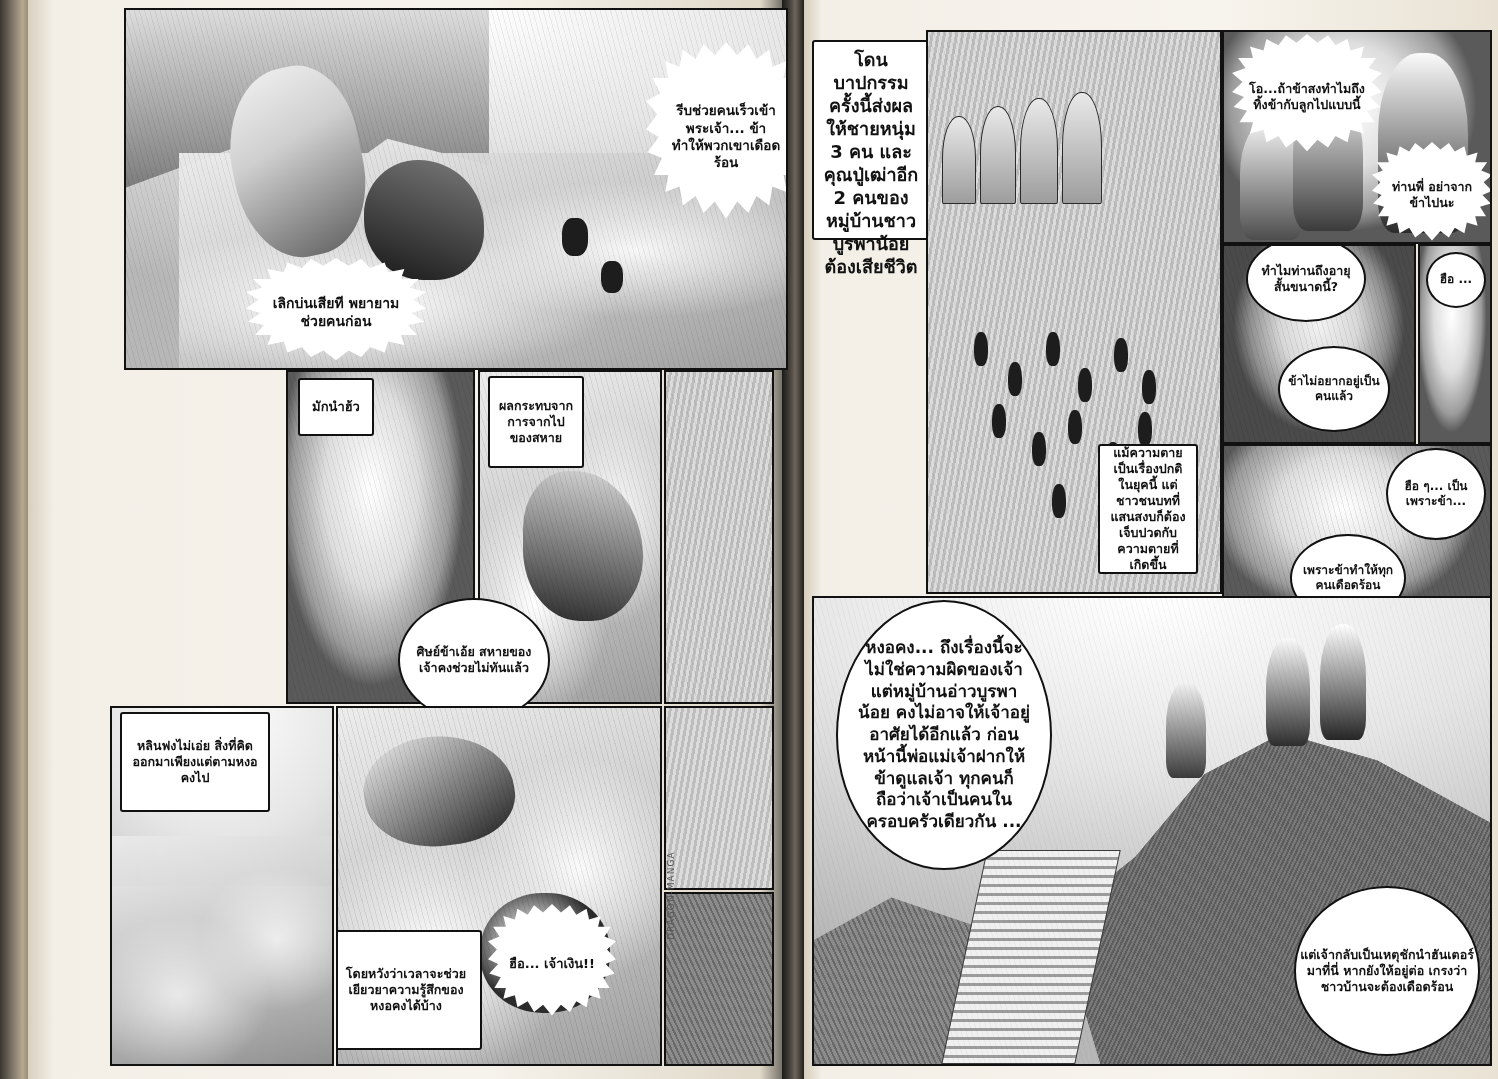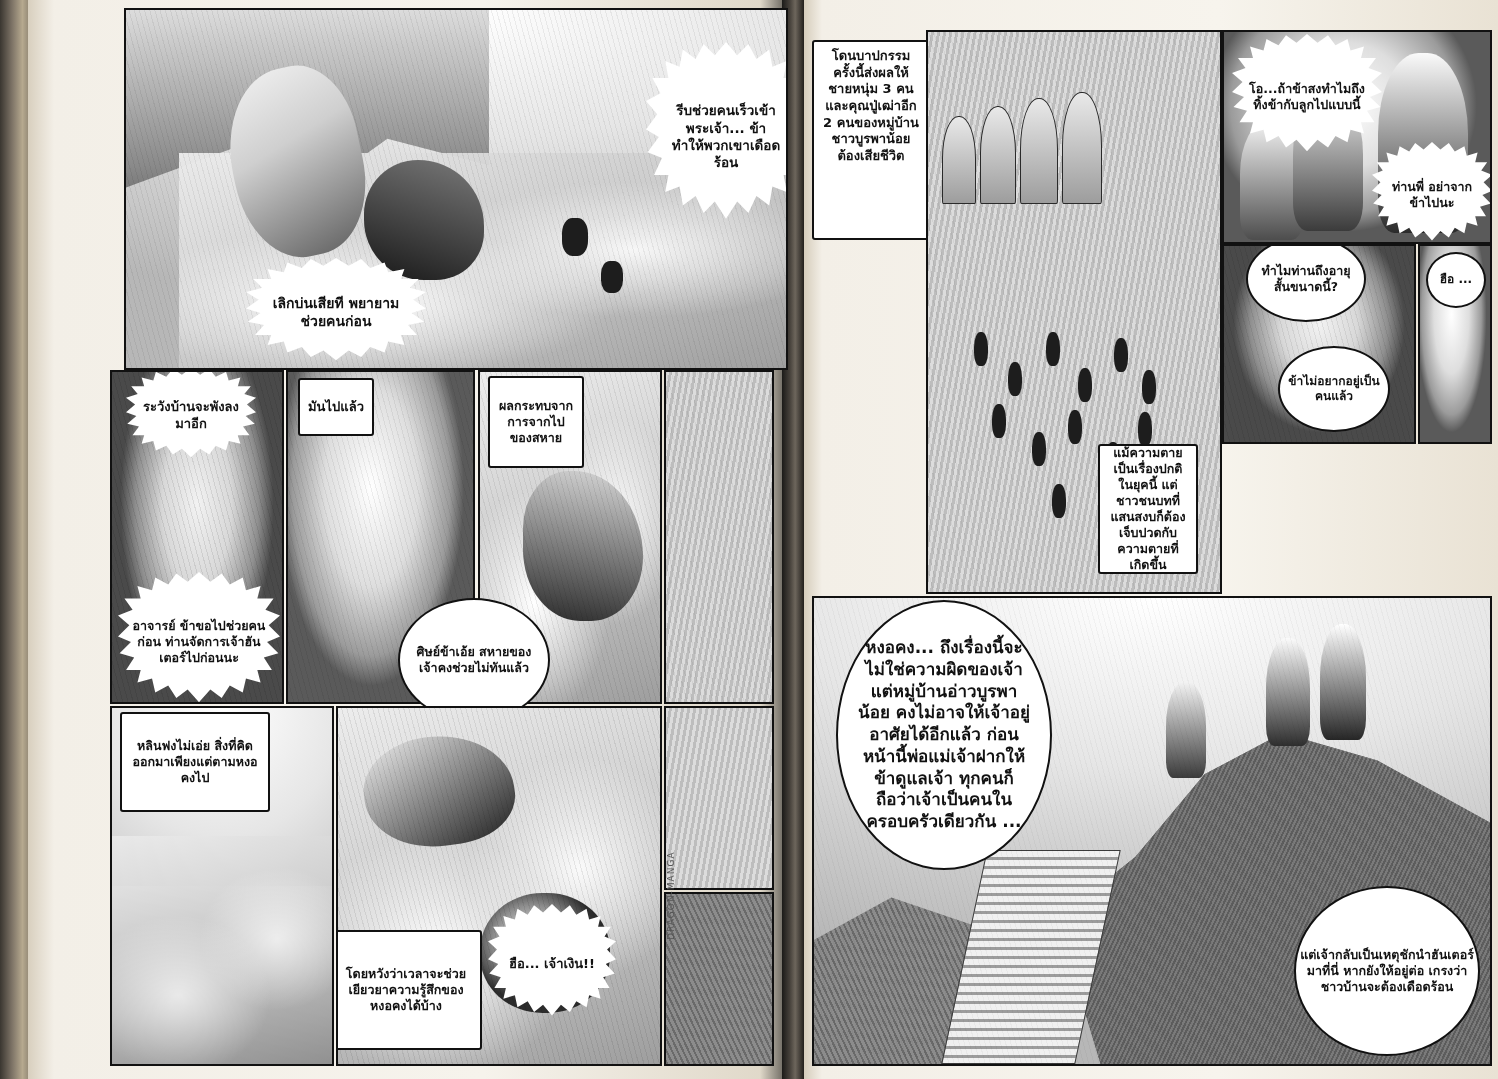--- a/index.html
+++ b/index.html
@@ -99,35 +99,25 @@
 
     <div class="balloon spike" style="left:520px;top:32px;width:160px;height:190px;">
       <div class="spike-in" style="padding:30px 24px;font-size:13.5px;">รีบช่วยคนเร็วเข้า พระเจ้า... ข้าทำให้พวกเขาเดือดร้อน</div>
     </div>
 
     <div class="balloon spike" style="left:120px;top:248px;width:180px;height:110px;">
       <div class="spike-in" style="padding:18px 22px;font-size:14px;">เลิกบ่นเสียที พยายามช่วยคนก่อน</div>
     </div>
   </div>
 
-  <div class="panel" style="left:110px;top:370px;width:170px;height:330px;">
-    <div class="art face"></div>
-    <div class="art hatch" style="opacity:.25;"></div>
-    <div class="balloon spike" style="left:14px;top:-4px;width:130px;height:96px;">
-      <div class="spike-in" style="padding:14px;font-size:13px;">ระวังบ้านจะพังลงมาอีก</div>
-    </div>
-    <div class="balloon spike" style="left:6px;top:200px;width:162px;height:140px;">
-      <div class="spike-in" style="padding:20px 14px;font-size:12.5px;">อาจารย์ ข้าขอไปช่วยคนก่อน ท่านจัดการเจ้าฮันเตอร์ไปก่อนนะ</div>
-    </div>
-  </div>
 
   <div class="panel" style="left:286px;top:370px;width:185px;height:330px;">
     <div class="art face2"></div>
     <div class="art hatch" style="opacity:.18;"></div>
-    <div class="balloon rect" style="left:10px;top:6px;width:76px;height:58px;font-size:13px;">มันไปแล้ว</div>
+    <div class="balloon rect" style="left:10px;top:6px;width:76px;height:58px;font-size:13px;">มักนำฮ้ว</div>
   </div>
 
   <div class="panel" style="left:478px;top:370px;width:180px;height:330px;">
     <div class="art smoke"></div>
     <div class="fig" style="left:24%;top:30%;width:120px;height:150px;background:
        linear-gradient(190deg,#d8d8d8,#2a2a2a);border-radius:40% 60% 45% 50%;"></div>
     <div class="art hatch" style="opacity:.2;"></div>
     <div class="balloon rect" style="left:8px;top:4px;width:96px;height:92px;font-size:12.5px;">ผลกระทบจากการจากไปของสหาย</div>
   </div>
 
@@ -163,21 +153,21 @@
   <div class="panel" style="left:664px;top:706px;width:106px;height:180px;">
     <div class="art ground"></div>
   </div>
   <div class="panel" style="left:664px;top:892px;width:106px;height:170px;">
     <div class="art rock2"></div>
   </div>
 
   <div style="position:absolute;left:666px;top:940px;width:110px;color:#555;font-size:9px;
        transform:rotate(-90deg);transform-origin:left top;letter-spacing:1px;">DRAGON-MANGA</div>
 
-  <div class="balloon rect" style="left:812px;top:40px;width:118px;height:200px;font-size:13px;align-items:flex-start;">โดนบาปกรรมครั้งนี้ส่งผลให้ชายหนุ่ม 3 คน และคุณปู่เฒ่าอีก 2 คนของหมู่บ้านชาวบูรพาน้อยต้องเสียชีวิต</div>
+  <div class="balloon rect" style="left:812px;top:40px;width:118px;height:200px;font-size:18px;align-items:flex-start;">โดนบาปกรรมครั้งนี้ส่งผลให้ชายหนุ่ม 3 คน และคุณปู่เฒ่าอีก 2 คนของหมู่บ้านชาวบูรพาน้อยต้องเสียชีวิต</div>
 
   <div class="panel" style="left:926px;top:30px;width:292px;height:560px;">
     <div class="art ground"></div>
     <div class="art hatch" style="opacity:.14;"></div>
     <div class="stone" style="left:14px;top:84px;width:32px;height:86px;"></div>
     <div class="stone" style="left:52px;top:74px;width:34px;height:96px;"></div>
     <div class="stone" style="left:92px;top:66px;width:36px;height:104px;"></div>
     <div class="stone" style="left:134px;top:60px;width:38px;height:110px;"></div>
     <div class="fig" style="left:46px;top:300px;width:14px;height:34px;"></div>
     <div class="fig" style="left:80px;top:330px;width:14px;height:34px;"></div>
@@ -218,20 +208,30 @@
     </div>
   </div>
 
   <div class="panel" style="left:1418px;top:244px;width:70px;height:196px;">
     <div class="art face2"></div>
     <div class="balloon oval" style="left:6px;top:6px;width:60px;height:56px;font-size:12px;">
       <span>ฮือ ...</span>
     </div>
   </div>
 
+  <div class="panel" style="left:1222px;top:444px;width:266px;height:176px;">
+    <div class="art face2"></div>
+    <div class="art hatch" style="opacity:.24;"></div>
+    <div class="balloon oval" style="left:162px;top:2px;width:100px;height:92px;font-size:12px;">
+      <span>ฮือ ๆ... เป็นเพราะข้า...</span>
+    </div>
+    <div class="balloon oval" style="left:66px;top:88px;width:116px;height:88px;font-size:12px;">
+      <span>เพราะข้าทำให้ทุกคนเดือดร้อน</span>
+    </div>
+  </div>
 
   <div class="panel" style="left:812px;top:596px;width:676px;height:466px;">
     <div class="art sky"></div>
     <div class="art rock" style="left:36%;top:26%;width:64%;height:74%;clip-path:polygon(10% 100%,0 58%,18% 40%,34% 16%,52% 4%,74% 12%,100% 30%,100% 100%);"></div>
     <div class="art rock2" style="left:0;top:62%;width:44%;height:38%;clip-path:polygon(0 30%,26% 6%,54% 22%,66% 48%,60% 100%,0 100%);"></div>
     <div class="stair" style="left:150px;top:252px;width:132px;height:212px;transform:skewX(-12deg);"></div>
     <div class="fig" style="left:352px;top:84px;width:40px;height:96px;background:linear-gradient(180deg,#f3f3f3,#3b3b3b);border-radius:46% 46% 18% 18%;"></div>
     <div class="fig" style="left:452px;top:40px;width:44px;height:108px;background:linear-gradient(180deg,#fbfbfb,#2e2e2e);border-radius:46% 46% 18% 18%;"></div>
     <div class="fig" style="left:506px;top:26px;width:46px;height:116px;background:linear-gradient(180deg,#ffffff,#262626);border-radius:46% 46% 18% 18%;"></div>
     <div class="art hatch" style="opacity:.1;"></div>

